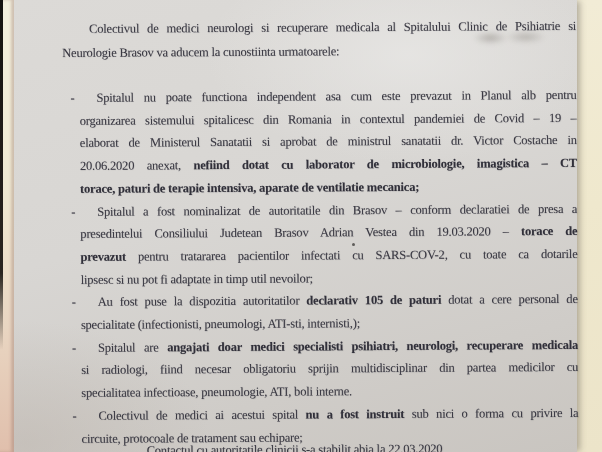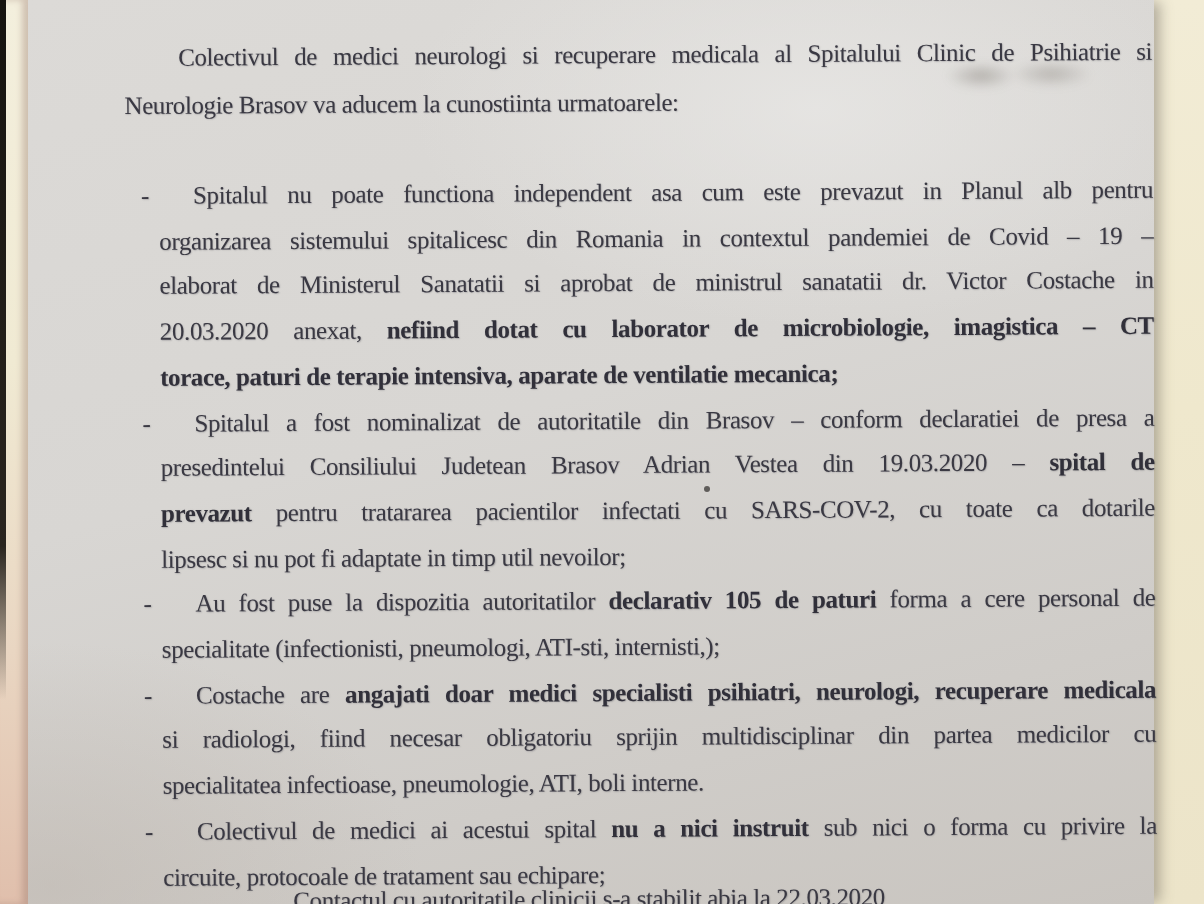--- a/index.html
+++ b/index.html
@@ -80,48 +80,48 @@
       <div id="intro">
           <div class="iline first">Colectivul de medici neurologi si recuperare medicala al Spitalului Clinic de Psihiatrie si</div>
           <div class="iline last">Neurologie Brasov va aducem la cunostiinta urmatoarele:</div>
         </div>
       <div id="blist" class="blist">
   <div class="bullet">
     <span class="dash">-</span>
   <div class="bline first"><span>Spitalul nu poate functiona independent asa cum este prevazut in Planul alb pentru</span></div>
             <div class="bline"><span>organizarea sistemului spitalicesc din Romania in contextul pandemiei de Covid – 19 –</span></div>
             <div class="bline"><span>elaborat de Ministerul Sanatatii si aprobat de ministrul sanatatii dr. Victor Costache in</span></div>
-            <div class="bline"><span>20.03.2020 anexat, </span><span class="b">nefiind dotat cu laborator de microbiologie, imagistica – CT</span></div>
+            <div class="bline"><span>20.06.2020 anexat, </span><span class="b">nefiind dotat cu laborator de microbiologie, imagistica – CT</span></div>
             <div class="bline last"><span class="b">torace, paturi de terapie intensiva, aparate de ventilatie mecanica;</span></div>
           </div>
 
   <div class="bullet">
     <span class="dash">-</span>
   <div class="bline first"><span>Spitalul a fost nominalizat de autoritatile din Brasov – conform declaratiei de presa a</span></div>
-            <div class="bline"><span>presedintelui Consiliului Judetean Brasov Adrian Vestea din 19.03.2020 – </span><span class="b">spital de</span></div>
+            <div class="bline"><span>presedintelui Consiliului Judetean Brasov Adrian Vestea din 19.03.2020 – </span><span class="b">torace de</span></div>
             <div class="bline"><span class="b">prevazut </span><span>pentru tratararea pacientilor infectati cu SARS-COV-2, cu toate ca dotarile</span></div>
             <div class="bline last"><span>lipsesc si nu pot fi adaptate in timp util nevoilor;</span></div>
           </div>
 
   <div class="bullet">
     <span class="dash">-</span>
-  <div class="bline first"><span>Au fost puse la dispozitia autoritatilor </span><span class="b">declarativ 105 de paturi</span><span> forma a cere personal de</span></div>
+  <div class="bline first"><span>Au fost puse la dispozitia autoritatilor </span><span class="b">declarativ 105 de paturi</span><span> dotat a cere personal de</span></div>
             <div class="bline last"><span>specialitate (infectionisti, pneumologi, ATI-sti, internisti,);</span></div>
           </div>
 
   <div class="bullet">
     <span class="dash">-</span>
-  <div class="bline first"><span>Costache are </span><span class="b">angajati doar medici specialisti psihiatri, neurologi, recuperare medicala</span></div>
+  <div class="bline first"><span>Spitalul are </span><span class="b">angajati doar medici specialisti psihiatri, neurologi, recuperare medicala</span></div>
             <div class="bline"><span>si radiologi, fiind necesar obligatoriu sprijin multidisciplinar din partea medicilor cu</span></div>
             <div class="bline last"><span>specialitatea infectioase, pneumologie, ATI, boli interne.</span></div>
           </div>
 
   <div class="bullet">
     <span class="dash">-</span>
-  <div class="bline first"><span>Colectivul de medici ai acestui spital </span><span class="b">nu a nici instruit</span><span> sub nici o forma cu privire la</span></div>
+  <div class="bline first"><span>Colectivul de medici ai acestui spital </span><span class="b">nu a fost instruit</span><span> sub nici o forma cu privire la</span></div>
             <div class="bline last"><span>circuite, protocoale de tratament sau echipare;</span></div>
           </div>
 
   <div class="bullet partial">
 
   <div class="bline first last"><span>Contactul cu autoritatile clinicii s-a stabilit abia la 22.03.2020</span></div>
           </div>
 </div>
     </div>
   </div>

